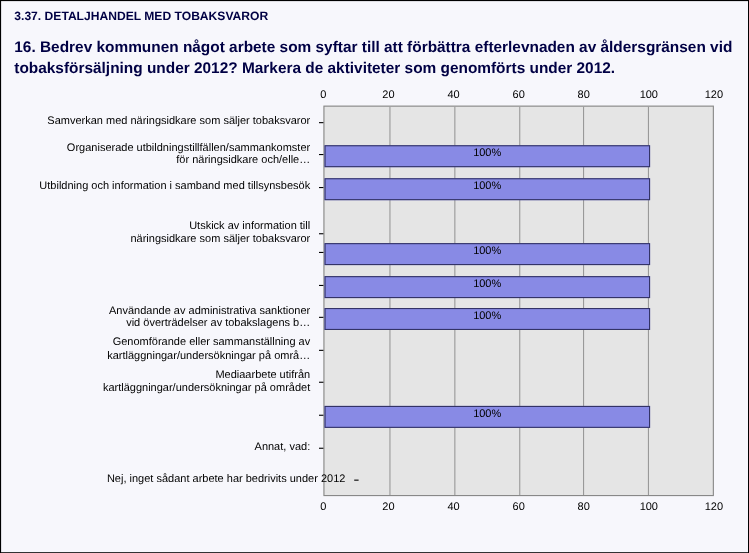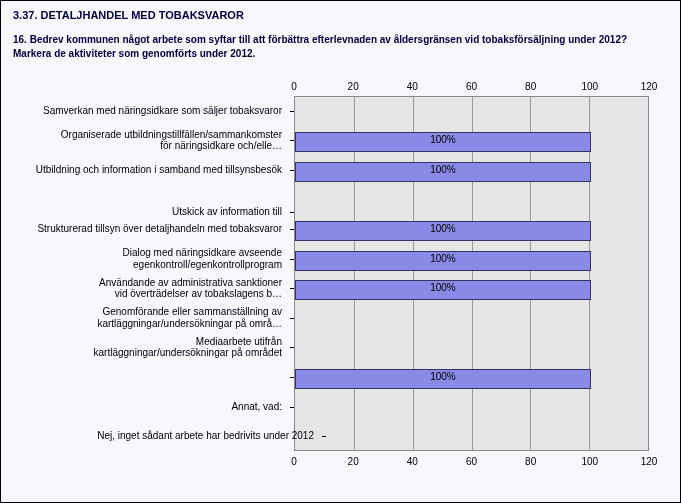--- a/index.html
+++ b/index.html
@@ -26,21 +26,21 @@
     top: 8px;
     font-size: 11px;
     font-weight: bold;
     color: #000044;
   }
   .question-text {
     position: absolute;
     left: 12px;
     top: 32px;
     right: 12px;
-    font-size: 10px;
+    font-size: 14px;
     font-weight: bold;
     color: #000044;
     line-height: 1.35;
   }
   .plot {
     position: absolute;
     left: 293px;
     top: 95px;
     width: 355px;
     height: 355px;
@@ -168,37 +168,31 @@
           <span>Utbildning och information i samband med tillsynsbesök</span>
         </div>
         <div class="tick-mark" style="left: 289px;"></div>
         <div class="bar" style="width: 295.833px; top: 6.79167px;">
           <div class="bar-label">100%</div>
         </div>
       </div>
       <div class="row" style="top: 183.75px; height: 29.5833px; margin-top: 12px;">
         <div class="ylab">
           <span>Utskick av information till</span>
+          <span>näringsidkare som säljer tobaksvaror</span>
         </div>
         <div class="tick-mark" style="left: 289px;"></div>
       </div>
       <div class="row" style="top: 213.333px; height: 29.5833px;">
-        <div class="ylab">
-          <span>Strukturerad tillsyn över detaljhandeln med tobaksvaror</span>
-        </div>
         <div class="tick-mark" style="left: 289px;"></div>
         <div class="bar" style="width: 295.833px; top: 6.79167px;">
           <div class="bar-label">100%</div>
         </div>
       </div>
       <div class="row" style="top: 242.917px; height: 29.5833px;">
-        <div class="ylab">
-          <span>Dialog med näringsidkare avseende</span>
-          <span>egenkontroll/egenkontrollprogram</span>
-        </div>
         <div class="tick-mark" style="left: 289px;"></div>
         <div class="bar" style="width: 295.833px; top: 6.79167px;">
           <div class="bar-label">100%</div>
         </div>
       </div>
       <div class="row" style="top: 272.5px; height: 29.5833px;">
         <div class="ylab">
           <span>Användande av administrativa sanktioner</span>
           <span>vid överträdelser av tobakslagens b…</span>
         </div>

